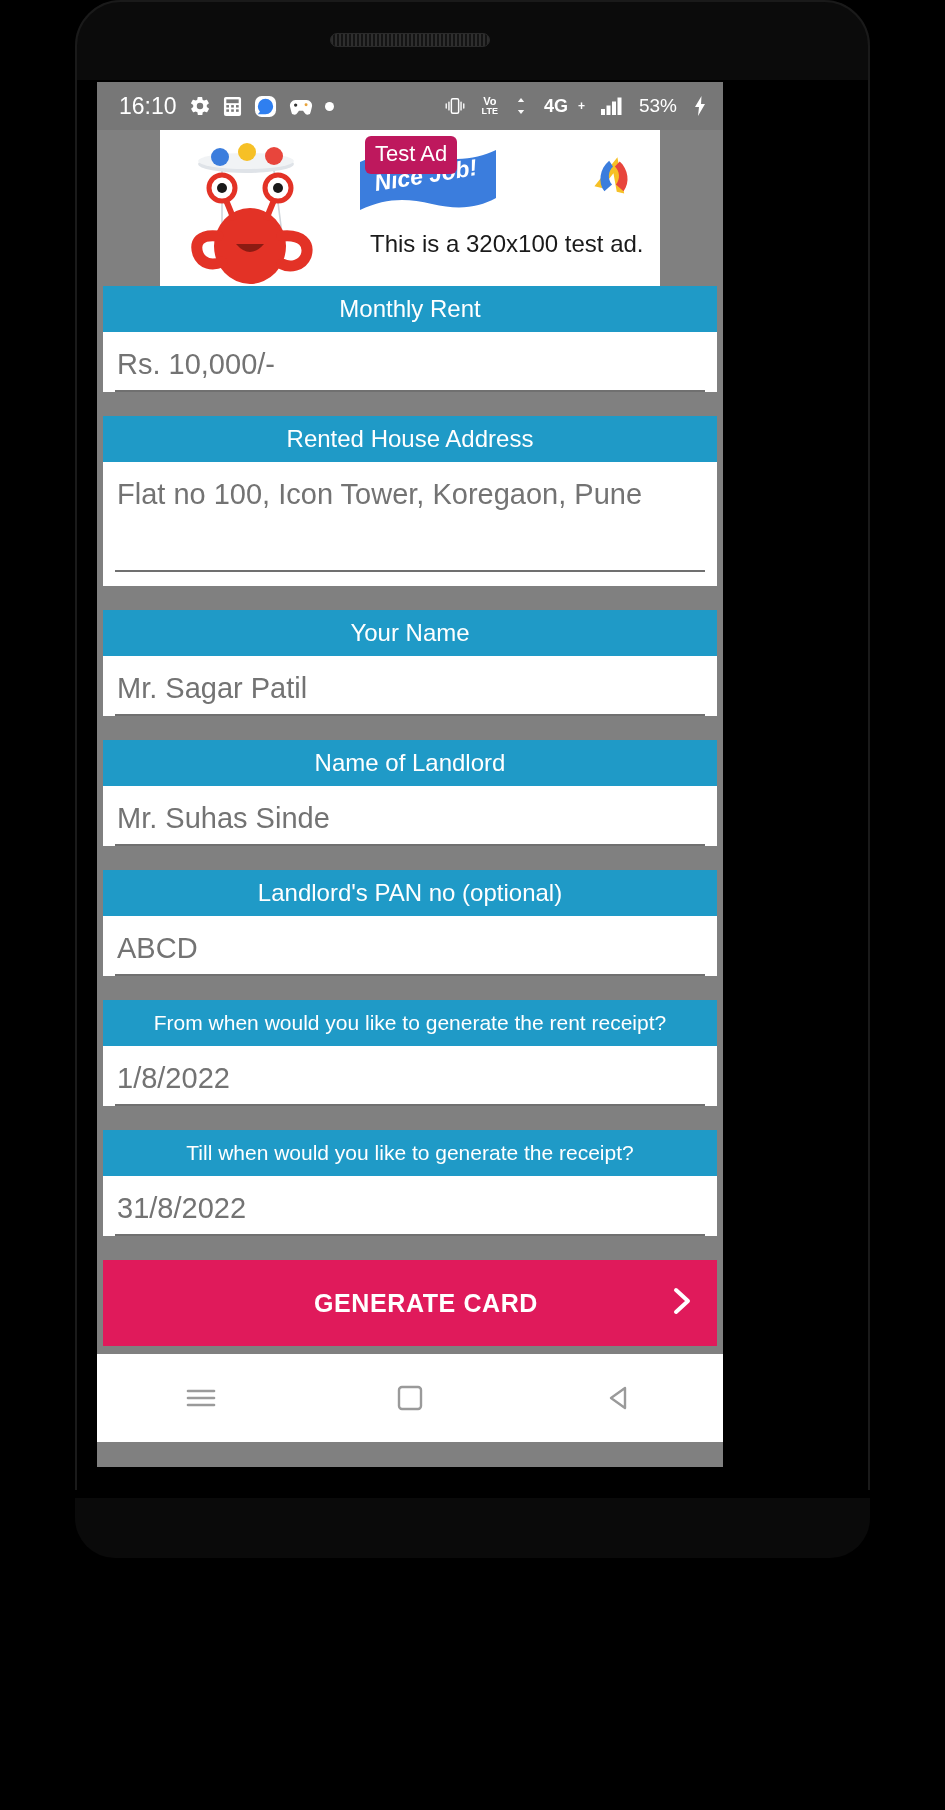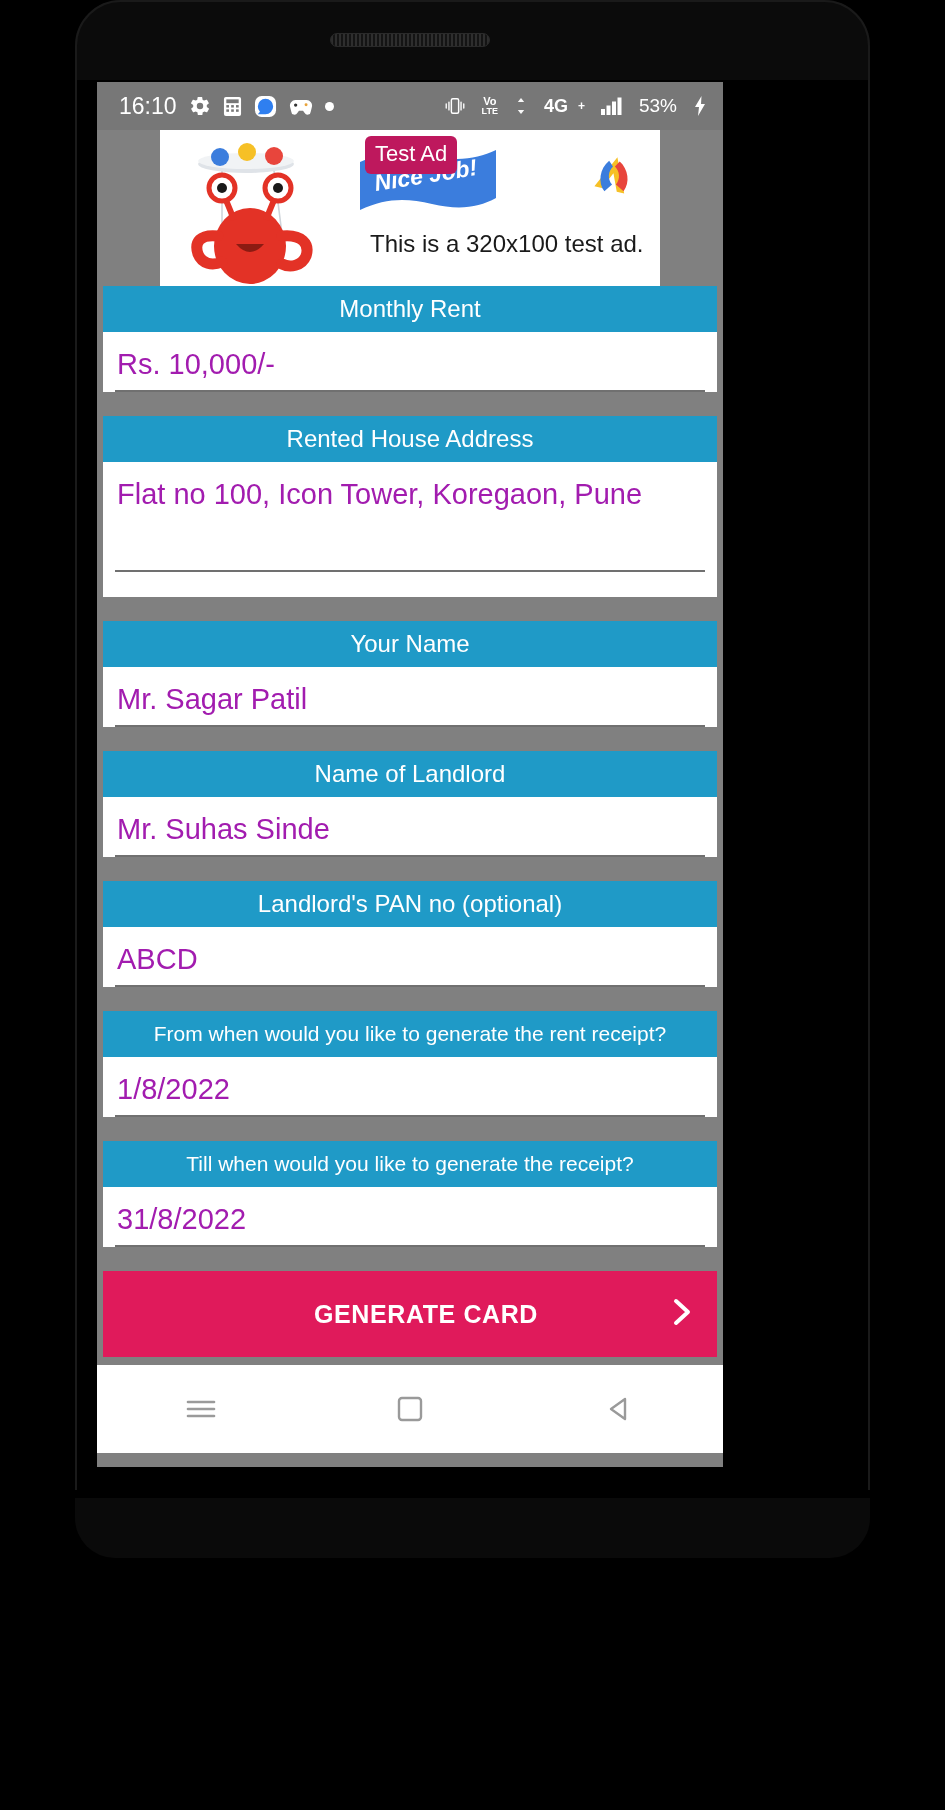--- a/index.html
+++ b/index.html
@@ -129,28 +129,28 @@
     overflow: hidden;
     white-space: nowrap;
   }
   .field-label.small { font-size: 21px; }
   .field-input {
     background: #ffffff;
     padding: 10px 12px 0 12px;
   }
   .field-value {
     font-size: 29px;
-    color: #a21caf;
+    color: #737373;
     border-bottom: 2px solid #707070;
     padding: 6px 2px 9px 2px;
     min-height: 44px;
     white-space: nowrap;
     overflow: hidden;
   }
-  .field-input.tall { padding-bottom: 25px; }
+  .field-input.tall { padding-bottom: 14px; }
   .field-input.tall .field-value { min-height: 100px; }
 
   
   .generate-btn {
     background: #e01a5b;
     height: 86px;
     display: flex;
     align-items: center;
     justify-content: center;
     position: relative;

